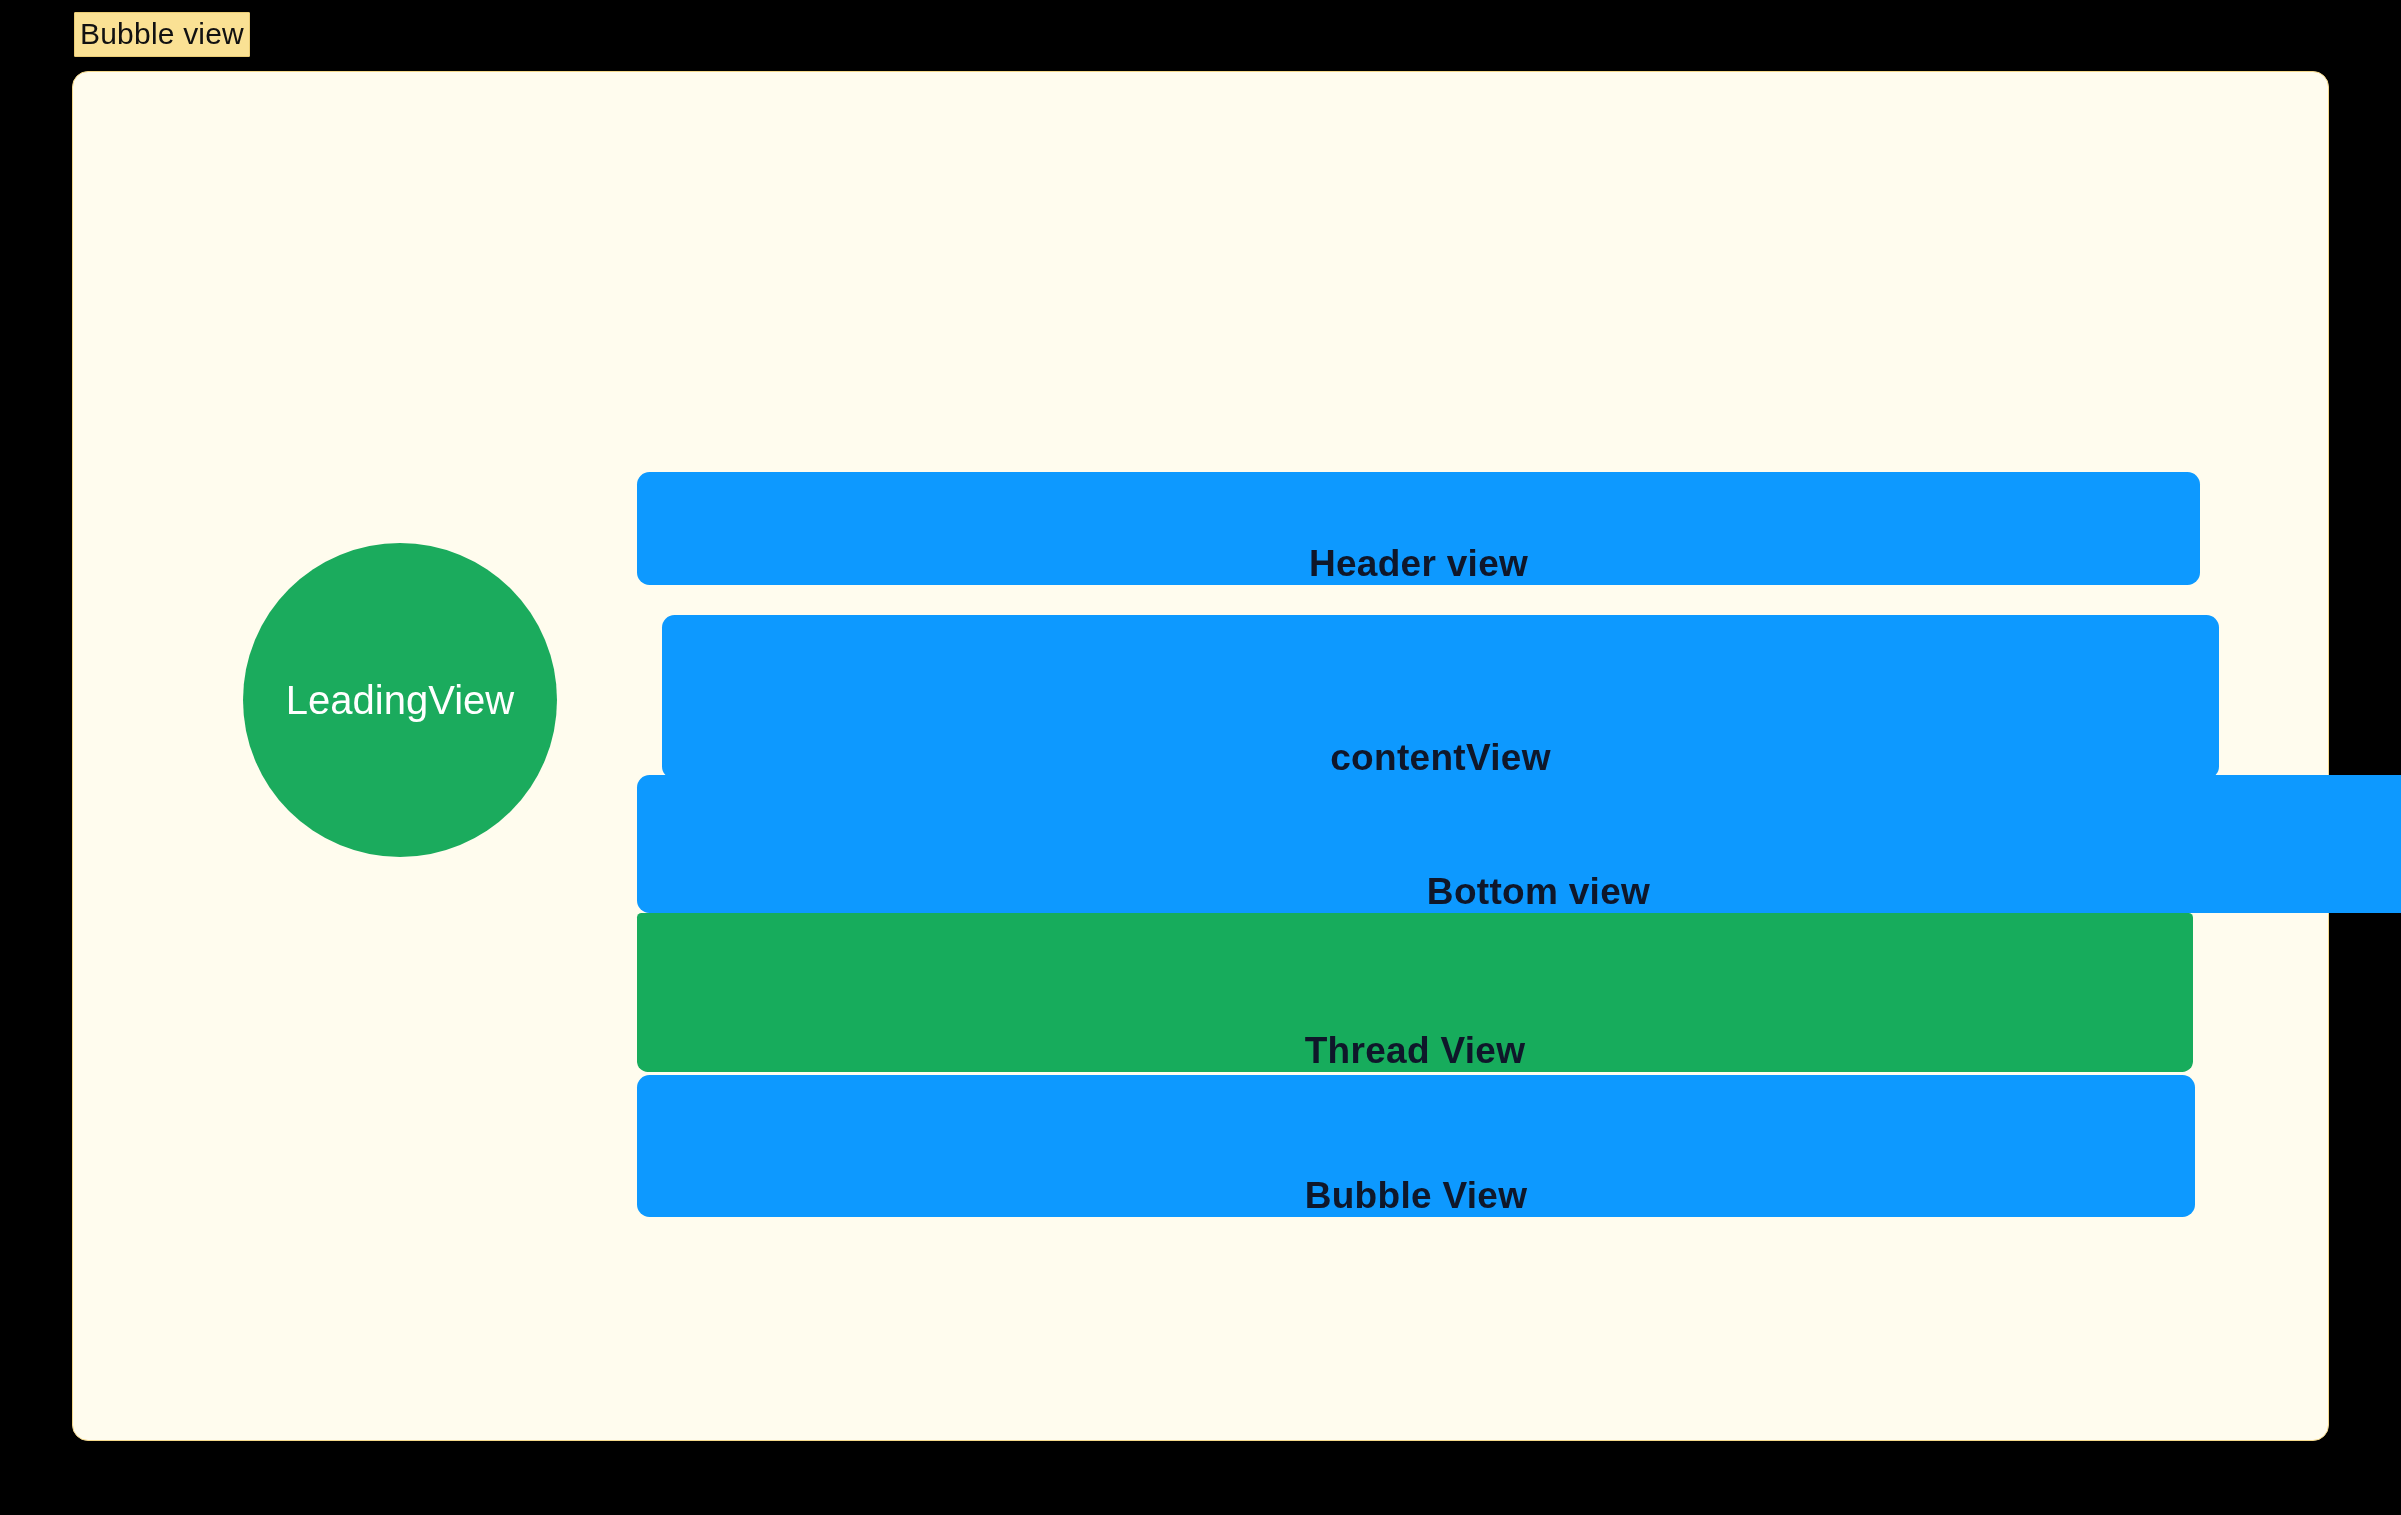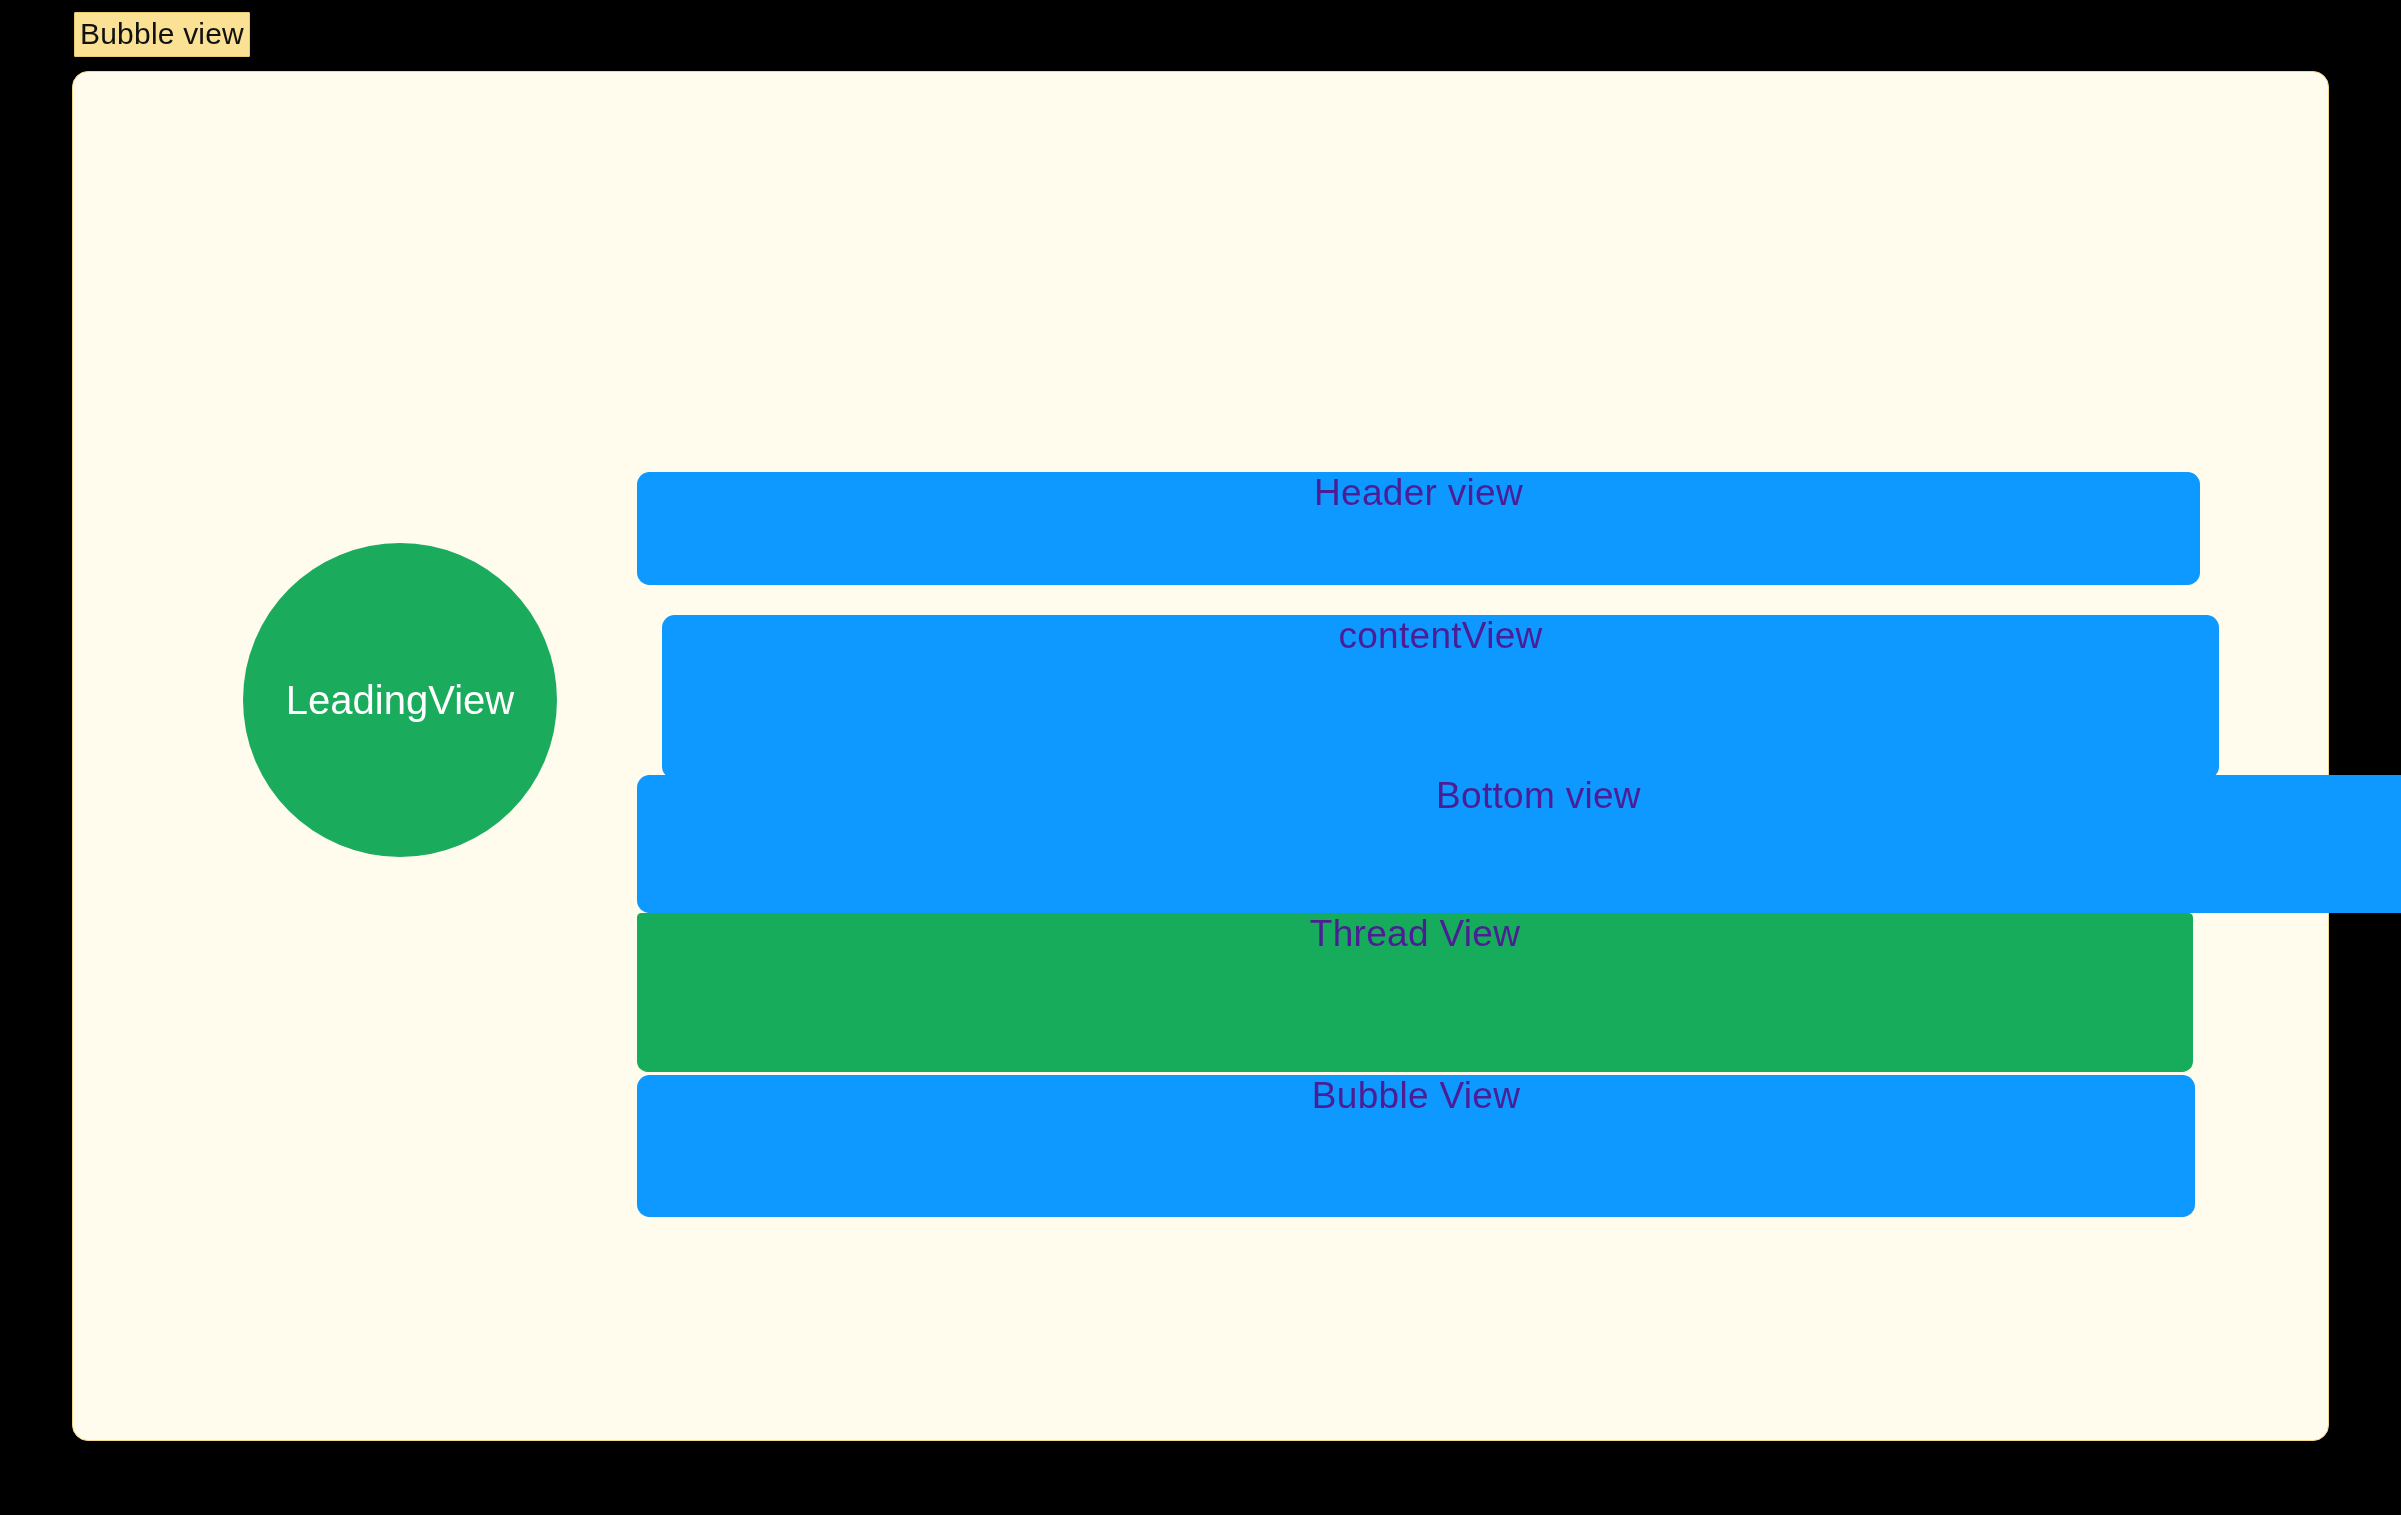--- a/index.html
+++ b/index.html
@@ -62,25 +62,26 @@
     justify-content: center;
     color: #ffffff;
     font-size: 40px;
     line-height: 66px;
     text-align: center;
   }
   
   .bar {
     position: absolute;
     display: flex;
-    align-items: flex-start;
+    align-items: flex-end;
     justify-content: center;
-    color: #4c1d95;
+    color: #0f172a;
     font-size: 37px;
     letter-spacing: 0.3px;
+    font-weight: bold;
   }
   .bar-header {
     left: 637px; top: 472px;
     width: 1563px; height: 113px;
     border-radius: 12.5px;
     background: #0d99ff;
   }
   .bar-content {
     left: 637px; top: 615px;
     width: 1557px; height: 164px;

